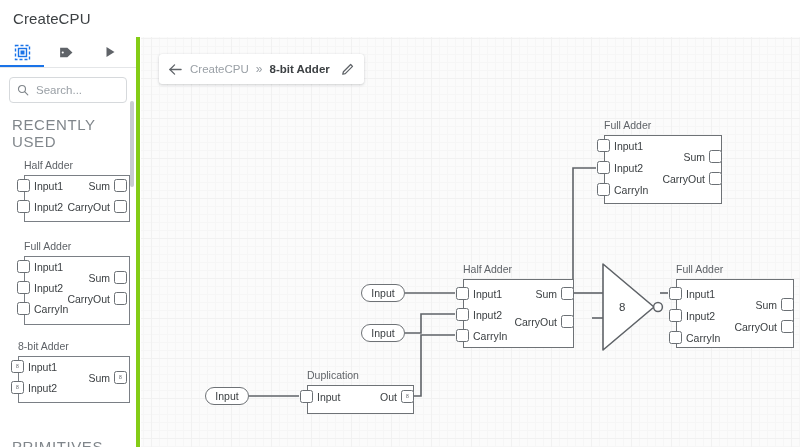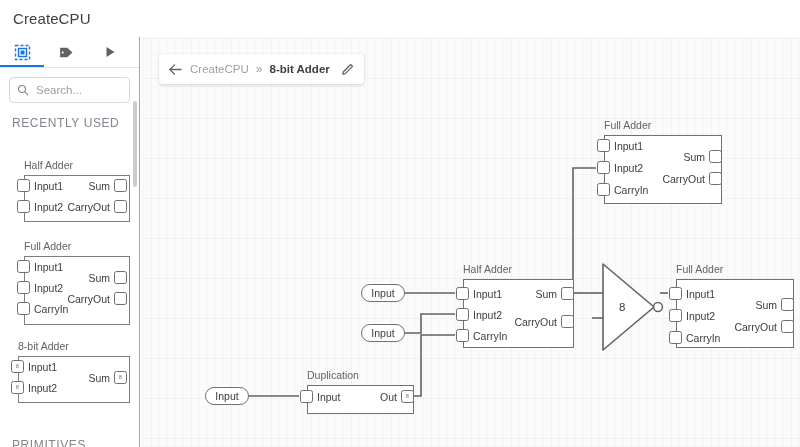--- a/index.html
+++ b/index.html
@@ -24,21 +24,21 @@
     margin-left: 13px;
     font-size: 15px;
     color: #3c4043;
     letter-spacing: .1px;
   }
 
   
   #sidebar {
     position:absolute; left:0; top:37px; width:140px; height:410px;
     background:#ffffff;
-    border-right:1px solid #84cc16;
+    border-right:4px solid #84cc16;
     overflow:hidden;
   }
   #tabs {
     height:31px; display:flex; align-items:center;
     border-bottom:1px solid #e4e6e8;
     position:relative;
   }
   .tab {
     width:44px; height:31px;
     display:flex; align-items:center; justify-content:center;
@@ -54,21 +54,21 @@
   #search-box {
     height:26px; border:1px solid #d6d9dc; border-radius:4px;
     display:flex; align-items:center; padding: 0 7px;
     background:#fff;
   }
   #search-box .ph {
     font-size:11.5px; color:#9aa0a6; margin-left:7px;
   }
 
   .section-label {
-    font-size:12px; color:#80868b; letter-spacing:.6px;
+    font-size:15px; color:#80868b; letter-spacing:.6px;
     padding: 13px 0 0 12px;
   }
 
   
   .comp { position:absolute; }
   .comp-title {
     position:absolute; font-size:10.5px; color:#5f6368; white-space:nowrap;
   }
   .comp-body {
     position:absolute;

